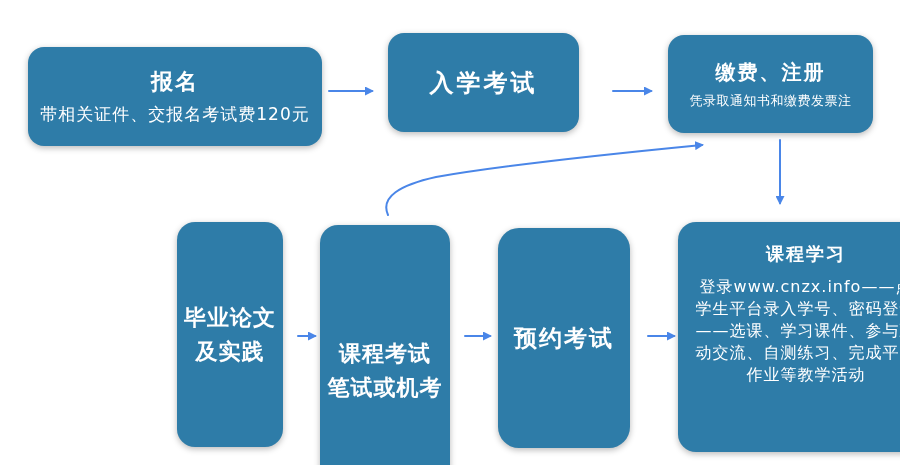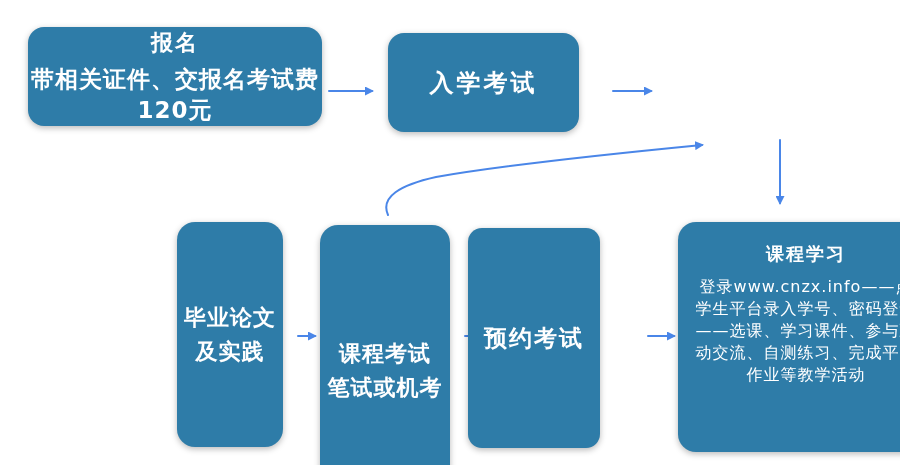--- a/index.html
+++ b/index.html
@@ -37,36 +37,36 @@
     display: flex;
     flex-direction: column;
     align-items: center;
     justify-content: center;
     text-align: center;
     box-sizing: border-box;
   }
   .node .title { font-weight: bold; letter-spacing: 2px; }
   .node .subtitle { letter-spacing: 1px; }
 
-  .n-baoming { left: 28px; top: 27px; width: 294px; height: 99px; }
+  .n-baoming { left: 28px; top: 47px; width: 294px; height: 99px; }
   .n-baoming .title { font-size: 22px; margin-bottom: 6px; }
-  .n-baoming .subtitle { font-size: 23px; font-weight: bold; }
+  .n-baoming .subtitle { font-size: 17px; }
 
   .n-ruxue { left: 388px; top: 33px; width: 191px; height: 99px; }
   .n-ruxue .title { font-size: 24px; letter-spacing: 3px; }
 
   .n-jiaofei { left: 668px; top: 35px; width: 205px; height: 98px; }
   .n-jiaofei .title { font-size: 20px; margin-bottom: 6px; }
   .n-jiaofei .subtitle { font-size: 13px; letter-spacing: 0.5px; }
 
   .n-kecheng { left: 678px; top: 222px; width: 256px; height: 230px; border-radius: 18px; justify-content: flex-start; padding-top: 20px; }
   .n-kecheng .title { font-size: 18px; margin-bottom: 10px; }
   .n-kecheng .body { font-size: 16px; line-height: 22px; letter-spacing: 1px; padding: 0 14px; text-align: center; word-break: break-all; }
 
-  .n-yuyue { left: 468px; top: 228px; width: 132px; height: 220px; border-radius: 14px; }
+  .n-yuyue { left: 498px; top: 228px; width: 132px; height: 220px; border-radius: 21px; }
   .n-yuyue .title { font-size: 23px; }
 
   .n-kaoshi { left: 320px; top: 225px; width: 130px; height: 292px; border-radius: 18px; }
   .n-kaoshi .title { font-size: 22px; line-height: 34px; letter-spacing: 1px; }
 
   .n-lunwen { left: 177px; top: 222px; width: 106px; height: 225px; border-radius: 18px; }
   .n-lunwen .title { font-size: 22px; line-height: 34px; letter-spacing: 1px; }
 
   .n-biye { left: 28px; top: 291px; width: 93px; height: 95px; border-radius: 12px; box-shadow: 0 2px 5px rgba(0,0,0,0.3); }
   .n-biye .title { font-size: 23px; }
@@ -103,20 +103,24 @@
 
   <div class="node n-baoming">
     <div class="title">报名</div>
     <div class="subtitle">带相关证件、交报名考试费120元</div>
   </div>
 
   <div class="node n-ruxue">
     <div class="title">入学考试</div>
   </div>
 
+  <div class="node n-jiaofei">
+    <div class="title">缴费、注册</div>
+    <div class="subtitle">凭录取通知书和缴费发票注</div>
+  </div>
 
   <div class="node n-kecheng">
     <div class="title">课程学习</div>
     <div class="body">登录www.cnzx.info——点学生平台录入学号、密码登录——选课、学习课件、参与互动交流、自测练习、完成平时作业等教学活动</div>
   </div>
 
   <div class="node n-yuyue">
     <div class="title">预约考试</div>
   </div>
 

